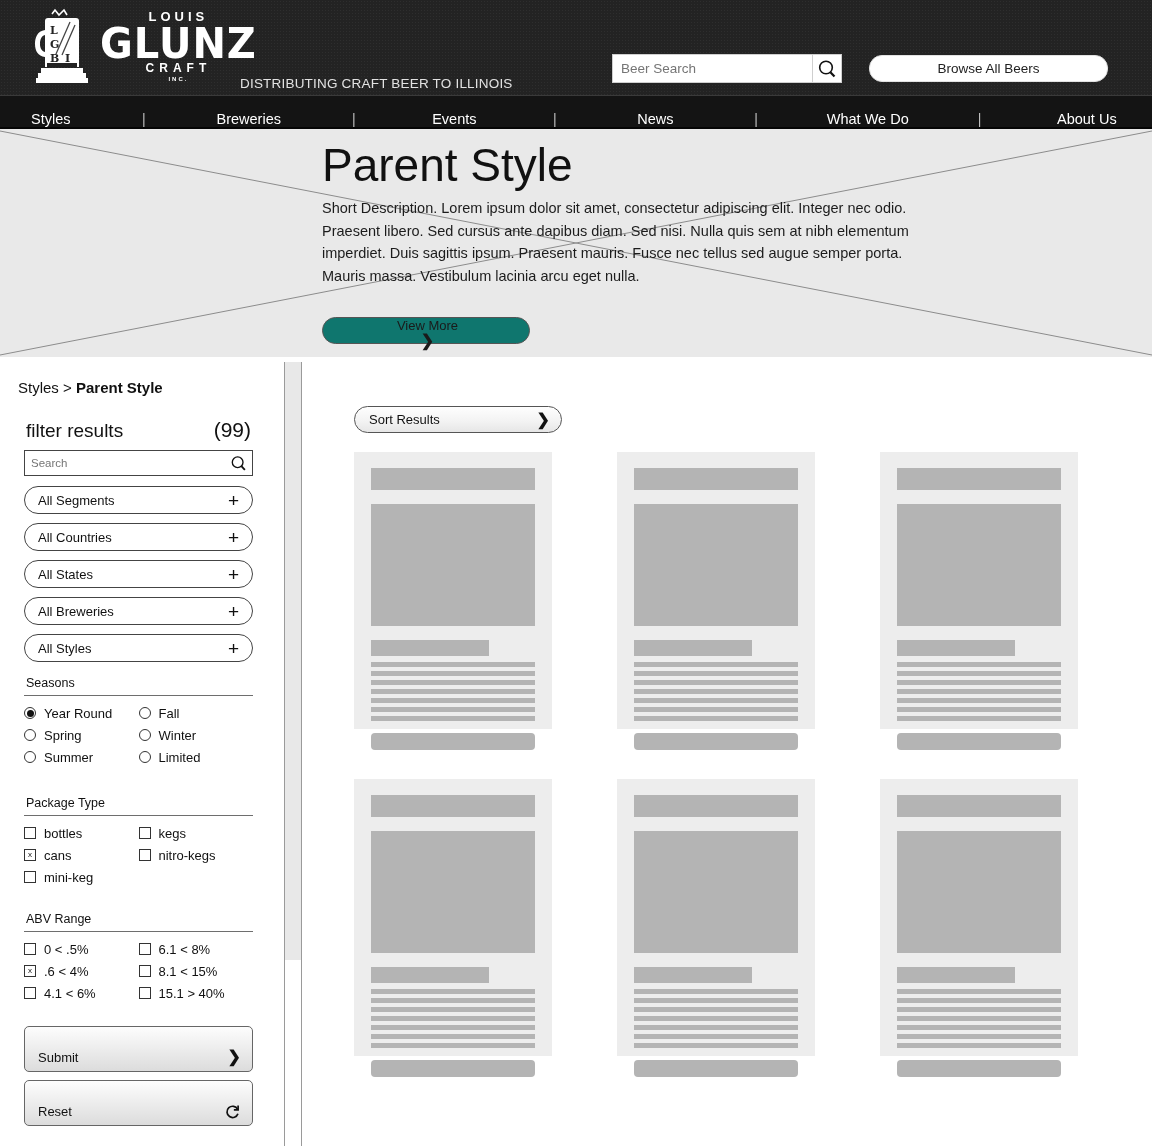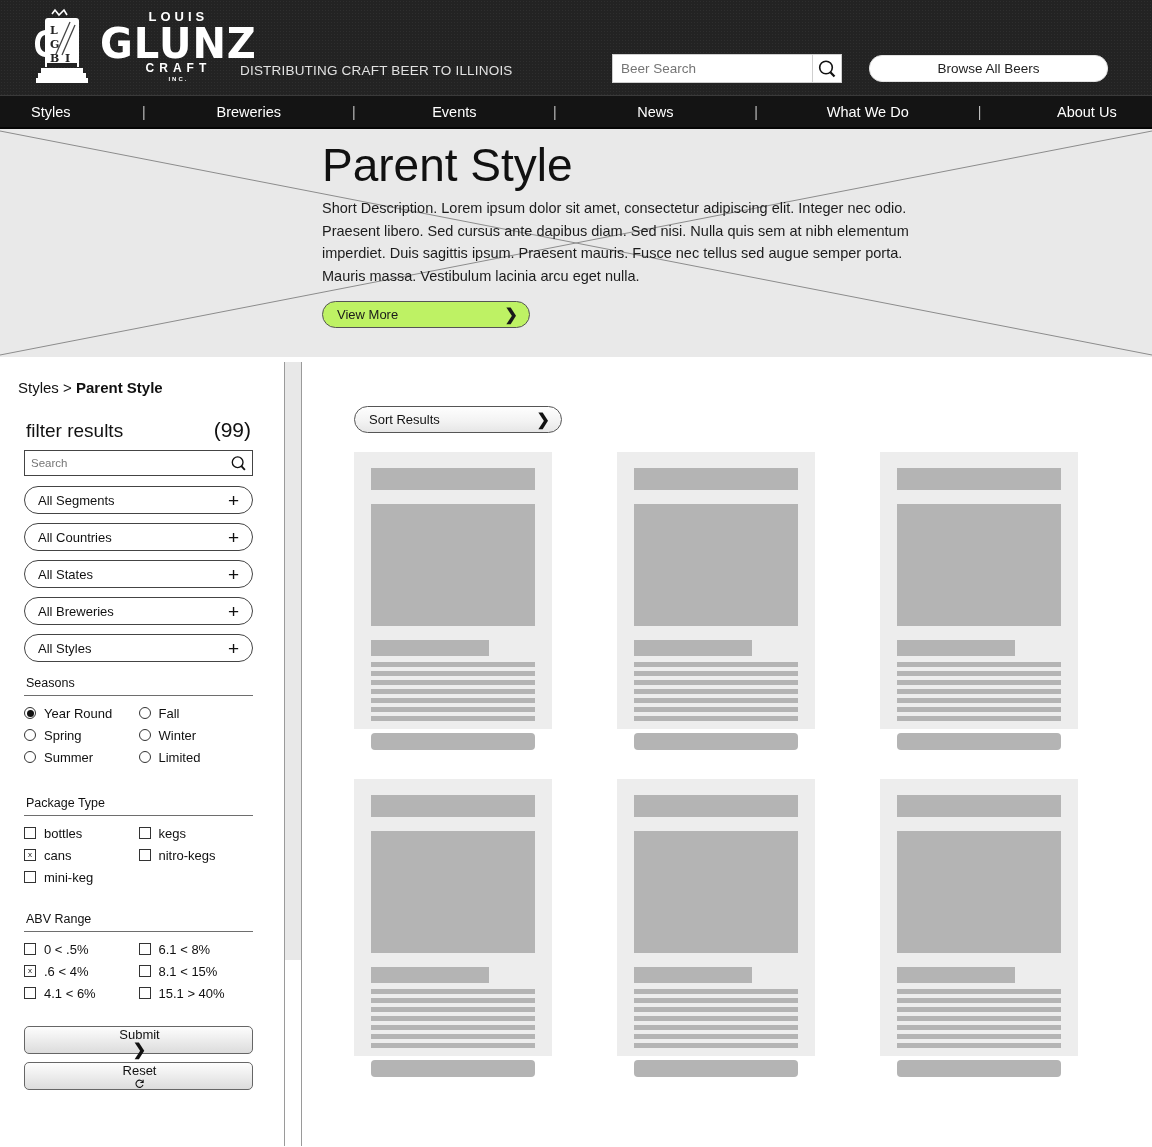--- a/index.html
+++ b/index.html
@@ -43,21 +43,21 @@
   }
   .logo-beer {
     color: #ffffff; font-size: 12px; letter-spacing: 5px;
     font-weight: bold; text-align: center; line-height: 13px;
   }
   .logo-inc {
     color: #ffffff; font-size: 6px; letter-spacing: 2px;
     font-weight: bold; text-align: center; line-height: 8px;
   }
   .tagline {
-    position: absolute; left: 240px; top: 63px;
+    position: absolute; left: 240px; top: 76px;
     color: #e2e2e2; font-size: 13.5px; letter-spacing: 0.2px;
     white-space: nowrap;
   }
   .search-group {
     position: absolute; left: 612px; top: 54px;
     display: flex; align-items: stretch;
   }
   .search-input {
     width: 200px; height: 29px;
     border: 1px solid #cfcfcf; border-right: none;
@@ -77,21 +77,21 @@
     width: 239px; height: 27px;
     background: #fff; border: 1px solid #e2e2e2;
     border-radius: 13px; font-size: 13.5px; color: #222;
     font-family: "Liberation Sans", sans-serif;
     cursor: pointer;
   }
 
   
   .nav {
     height: 33px; background: #141414;
-    display: flex; align-items: center;
+    display: flex; align-items: flex-end;
     border-bottom: 2px solid #050505;
     gap: 34px;
   }
   .nav-item {
     color: #ffffff; font-size: 14.5px; text-align: center;
     cursor: pointer; white-space: nowrap;
   }
   .nav-sep { color: #bdbdbd; font-size: 14px; }
 
   
@@ -106,28 +106,29 @@
   .hero-title {
     font-size: 46px; font-weight: normal; color: #111;
     margin: 0 0 4px 0; line-height: 56px;
     font-family: "Liberation Sans", sans-serif;
   }
   .hero-desc {
     font-size: 14.5px; line-height: 22.5px; color: #1c1c1c;
     margin: 0; width: 592px;
   }
   .pill-btn {
-    margin-top: 14px;
+    margin-top: 30px;
     width: 208px; height: 27px;
     border: 1px solid #555; border-radius: 14px;
-    background: #bef264;
+    background: #0f766e;
     display: flex; align-items: center; justify-content: space-between;
     padding: 0 11px 0 14px; cursor: pointer;
     font-size: 13px; color: #1a1a1a;
     font-family: "Liberation Sans", sans-serif;
+    flex-direction: column;
   }
   .chev { font-weight: bold; font-size: 16px; line-height: 1; }
 
   
   .content { position: relative; display: flex; height: 789px; background: #fff; gap: 32px; }
 
   
   .sidebar { width: 277px; flex: none; position: relative; padding: 0 14px; }
   .breadcrumb { font-size: 15px; margin: 22px 0 0 4px; color: #111; }
   .breadcrumb b { font-weight: bold; }
@@ -179,26 +180,26 @@
     background: #111;
   }
   .cbox {
     width: 12px; height: 12px; border: 1.4px solid #333;
     margin-right: 8px; flex: none; background: #fff;
     display: flex; align-items: center; justify-content: center;
     font-size: 8px; line-height: 1; color: #111;
   }
 
   .action-btn {
-    margin: 0 10px 8px 10px; height: 28px;
+    margin: 0 10px 8px 10px; height: 46px;
     border: 1px solid #666; border-radius: 5px;
     background: linear-gradient(to bottom, #fdfdfd 0%, #ebebeb 55%, #dcdcdc 100%);
     display: flex; align-items: center; justify-content: space-between;
-    padding: 0 11px 0 13px; cursor: pointer;
-    font-size: 13px; color: #111; flex-direction: column;
+    padding: 16px 11px 0 13px; cursor: pointer;
+    font-size: 13px; color: #111;
   }
   .actions-wrap { margin-top: 22px; }
 
   
   .vscroll {
     position: absolute; left: 284px; top: 5px;
     width: 18px; height: 784px;
     border-left: 1px solid #9a9a9a; border-right: 1px solid #9a9a9a;
     background: #ffffff;
   }

